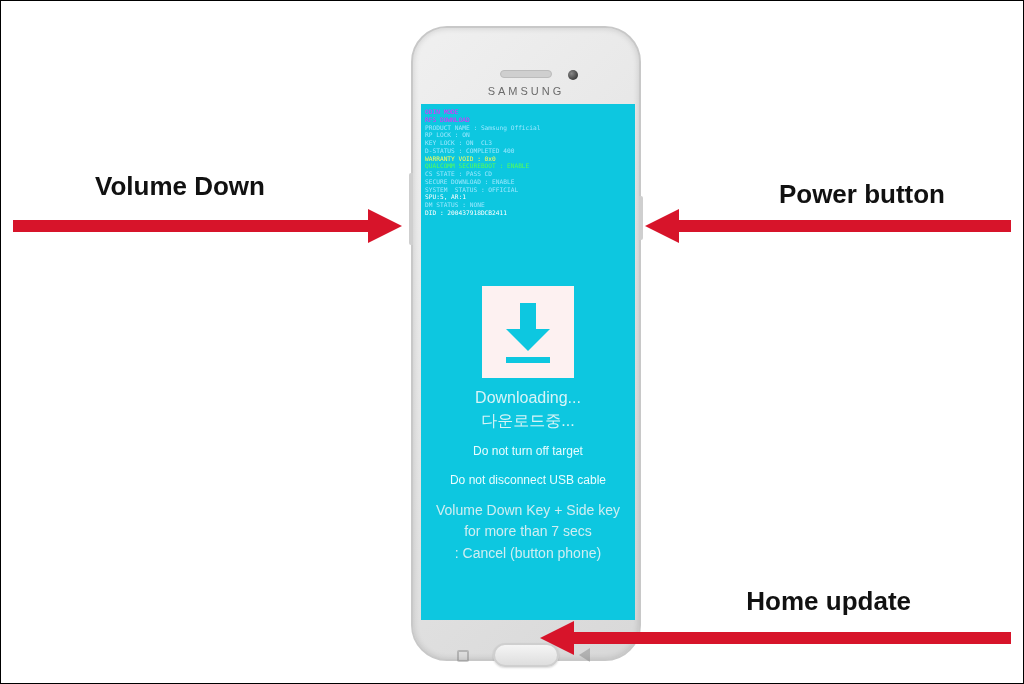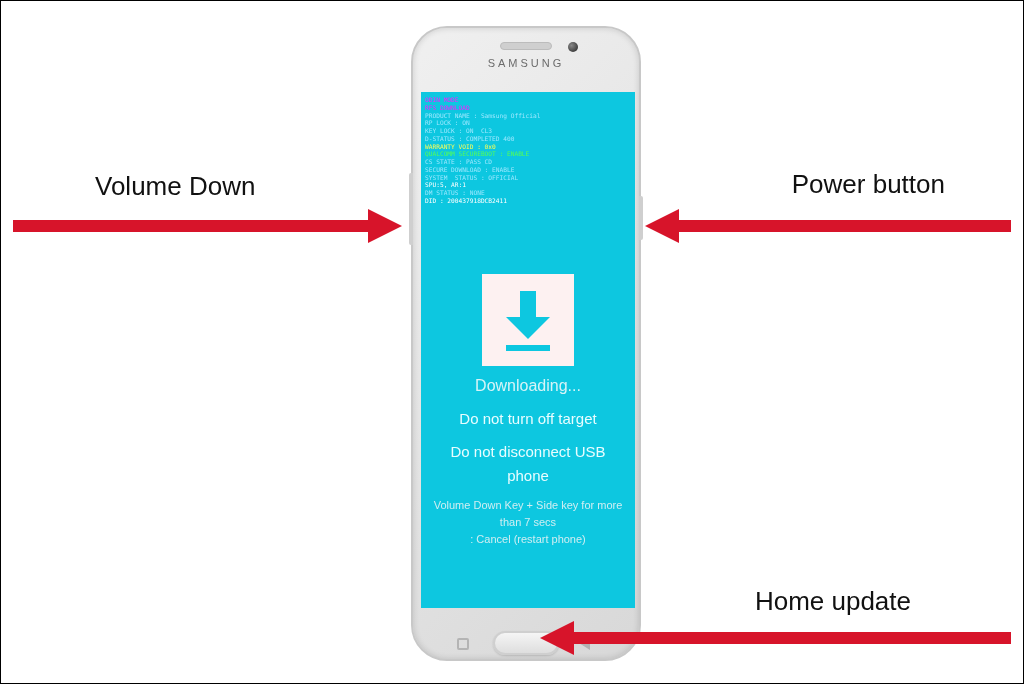--- a/index.html
+++ b/index.html
@@ -20,21 +20,22 @@
     top: 25px;
     width: 230px;
     height: 635px;
     background: linear-gradient(135deg, #f0f0f0, #d8d8d8);
     border-radius: 36px;
     border: 2px solid #c8c8c8;
     box-shadow: inset 0 0 6px rgba(0,0,0,0.15);
   }
   .phone-top {
     position: relative;
-    height: 64px;
+    height: 48px;
+    margin-top: 28px;
   }
   .speaker {
     position: absolute;
     left: 50%; top: 14px;
     transform: translateX(-50%);
     width: 52px; height: 8px;
     background: #cfcfcf;
     border-radius: 4px;
     border: 1px solid #bcbcbc;
   }
@@ -98,22 +99,22 @@
     top: 282px;
     left: 0; right: 0;
     text-align: center;
     color: #e8fdff;
     font-size: 13px;
     padding: 0 10px;
     line-height: 1.45;
   }
   .dl-text .title { font-size: 16px; color: #d7f4f7; }
   .dl-text .gap { height: 10px; }
-  .dl-text .small { font-size: 15px; line-height: 1.55; }
-  .dl-text .tiny  { font-size: 11px; line-height: 1.55; color: #cfeef2; }
+  .dl-text .small { font-size: 12px; line-height: 1.55; }
+  .dl-text .tiny  { font-size: 14px; line-height: 1.55; color: #cfeef2; }
 
   .phone-bottom {
     position: relative;
     height: 60px;
   }
   .home-btn {
     position: absolute;
     left: 50%; bottom: 13px;
     transform: translateX(-50%);
     width: 66px; height: 24px;
@@ -150,26 +151,26 @@
     position: absolute;
     right: -4px; top: 168px;
     width: 4px; height: 44px;
     background: #cfcfcf;
     border-radius: 0 2px 2px 0;
   }
 
   
   .label {
     position: absolute;
-    font-weight: 400;
+    font-weight: 700;
     font-size: 26px;
     color: #111;
   }
   #label-voldown { left: 94px;  top: 170px; }
-  #label-power   { right: 78px; top: 168px; }
+  #label-power   { right: 78px; top: 178px; }
   #label-home    { right: 112px; top: 585px; }
 
   
   .arrow {
     position: absolute;
   }
   .arrow .shaft {
     position: absolute;
     background: #d7142a;
     height: 12px;
@@ -222,27 +223,28 @@
       <div class="dl-arrow">
         <svg width="60" height="66" viewBox="0 0 60 66">
           <path d="M22 4 H38 V30 H52 L30 52 L8 30 H22 Z" fill="#0dc7e0"></path>
           <rect x="8" y="58" width="44" height="6" fill="#0dc7e0"></rect>
         </svg>
       </div>
     </div>
 
     <div class="dl-text">
       <div class="title">Downloading...</div>
+      <div class="title">다운로드중...</div>
       <div class="gap"></div>
       <div class="small">Do not turn off target</div>
       <div class="gap"></div>
-      <div class="small">Do not disconnect USB phone</div>
+      <div class="small">Do not disconnect USB cable</div>
       <div class="gap"></div>
       <div class="tiny">Volume Down Key + Side key for more than 7 secs</div>
-      <div class="tiny">: Cancel (restart phone)</div>
+      <div class="tiny">: Cancel (button phone)</div>
       <div style="height:6px"></div>
     </div>
   </div>
 
   <div class="phone-bottom">
     <div class="soft-left"></div>
     <div class="home-btn"></div>
     <div class="soft-right"></div>
   </div>
 </div>

